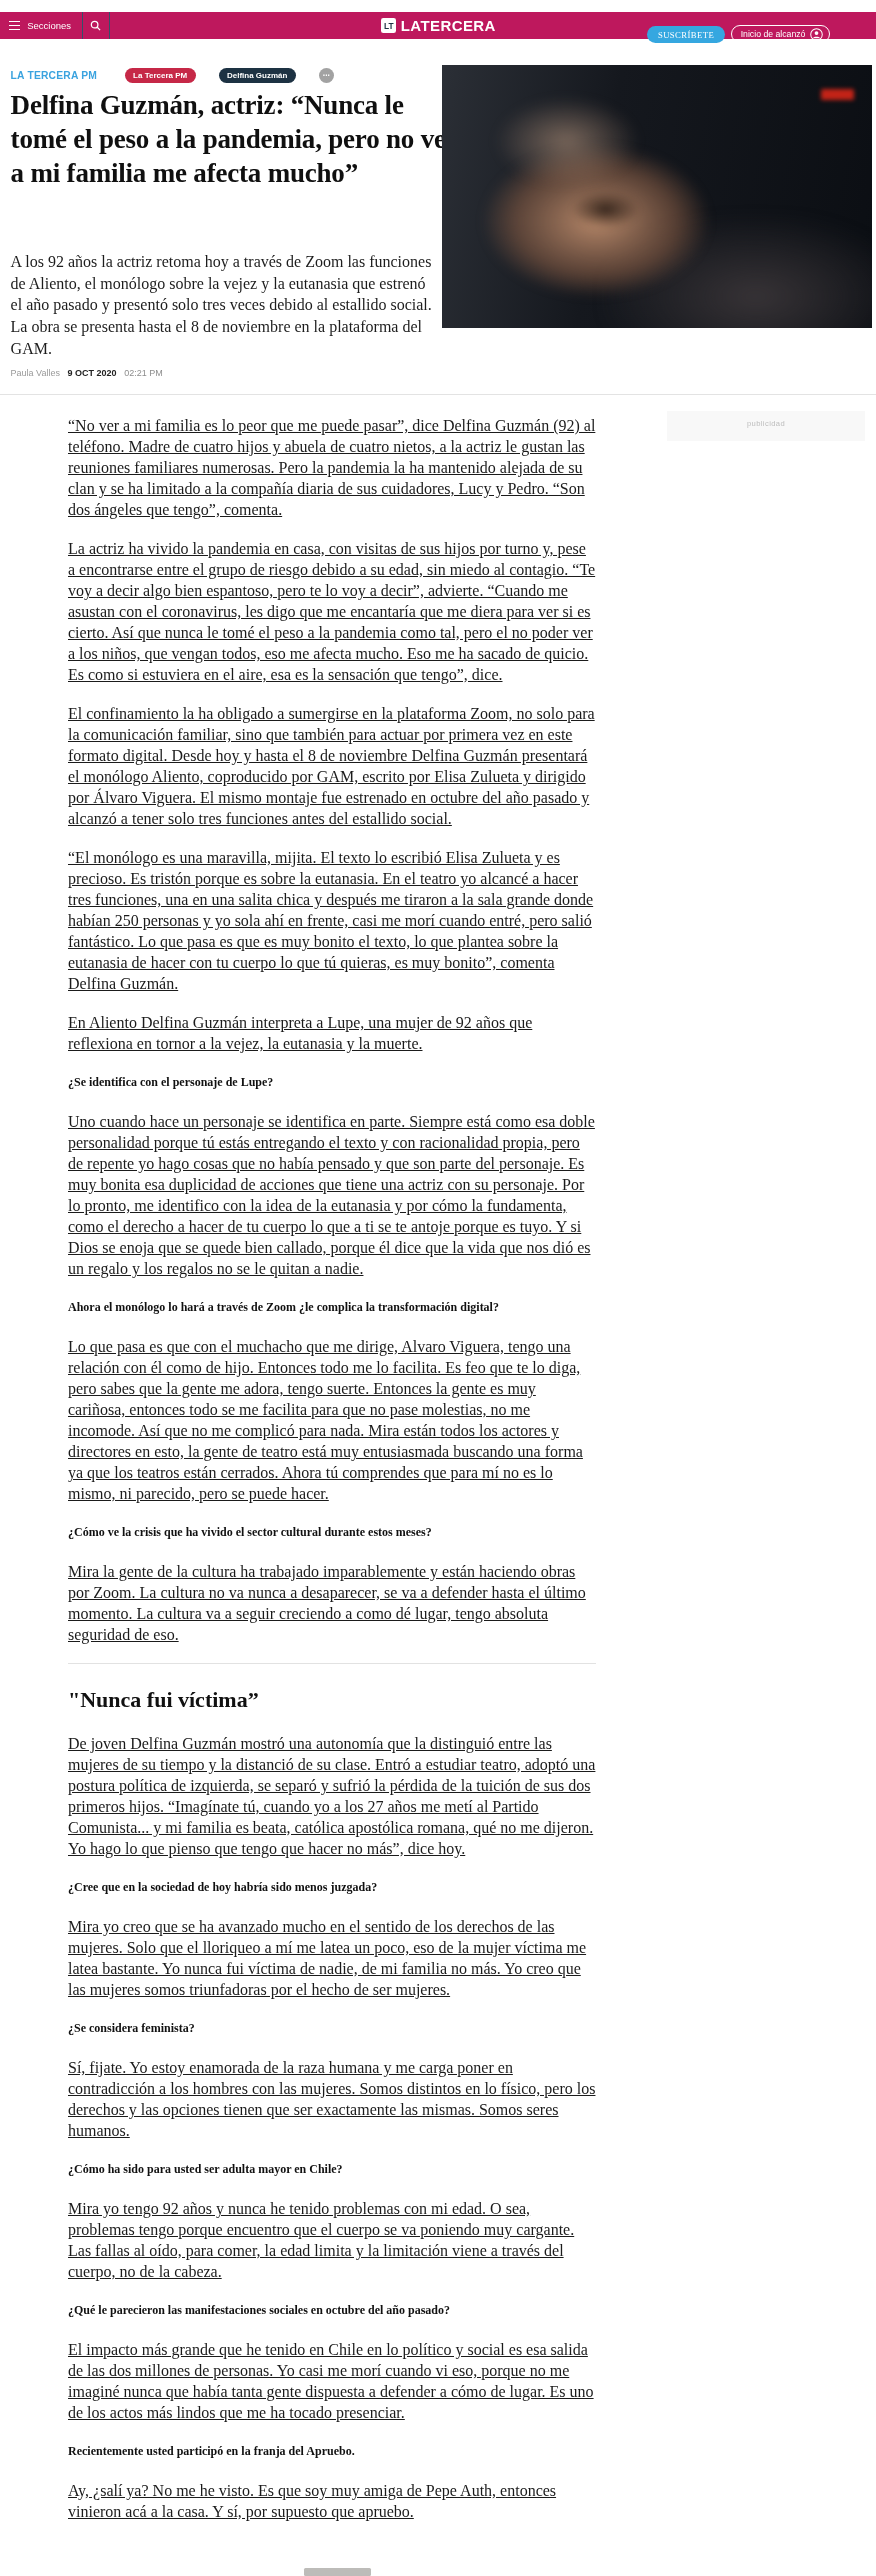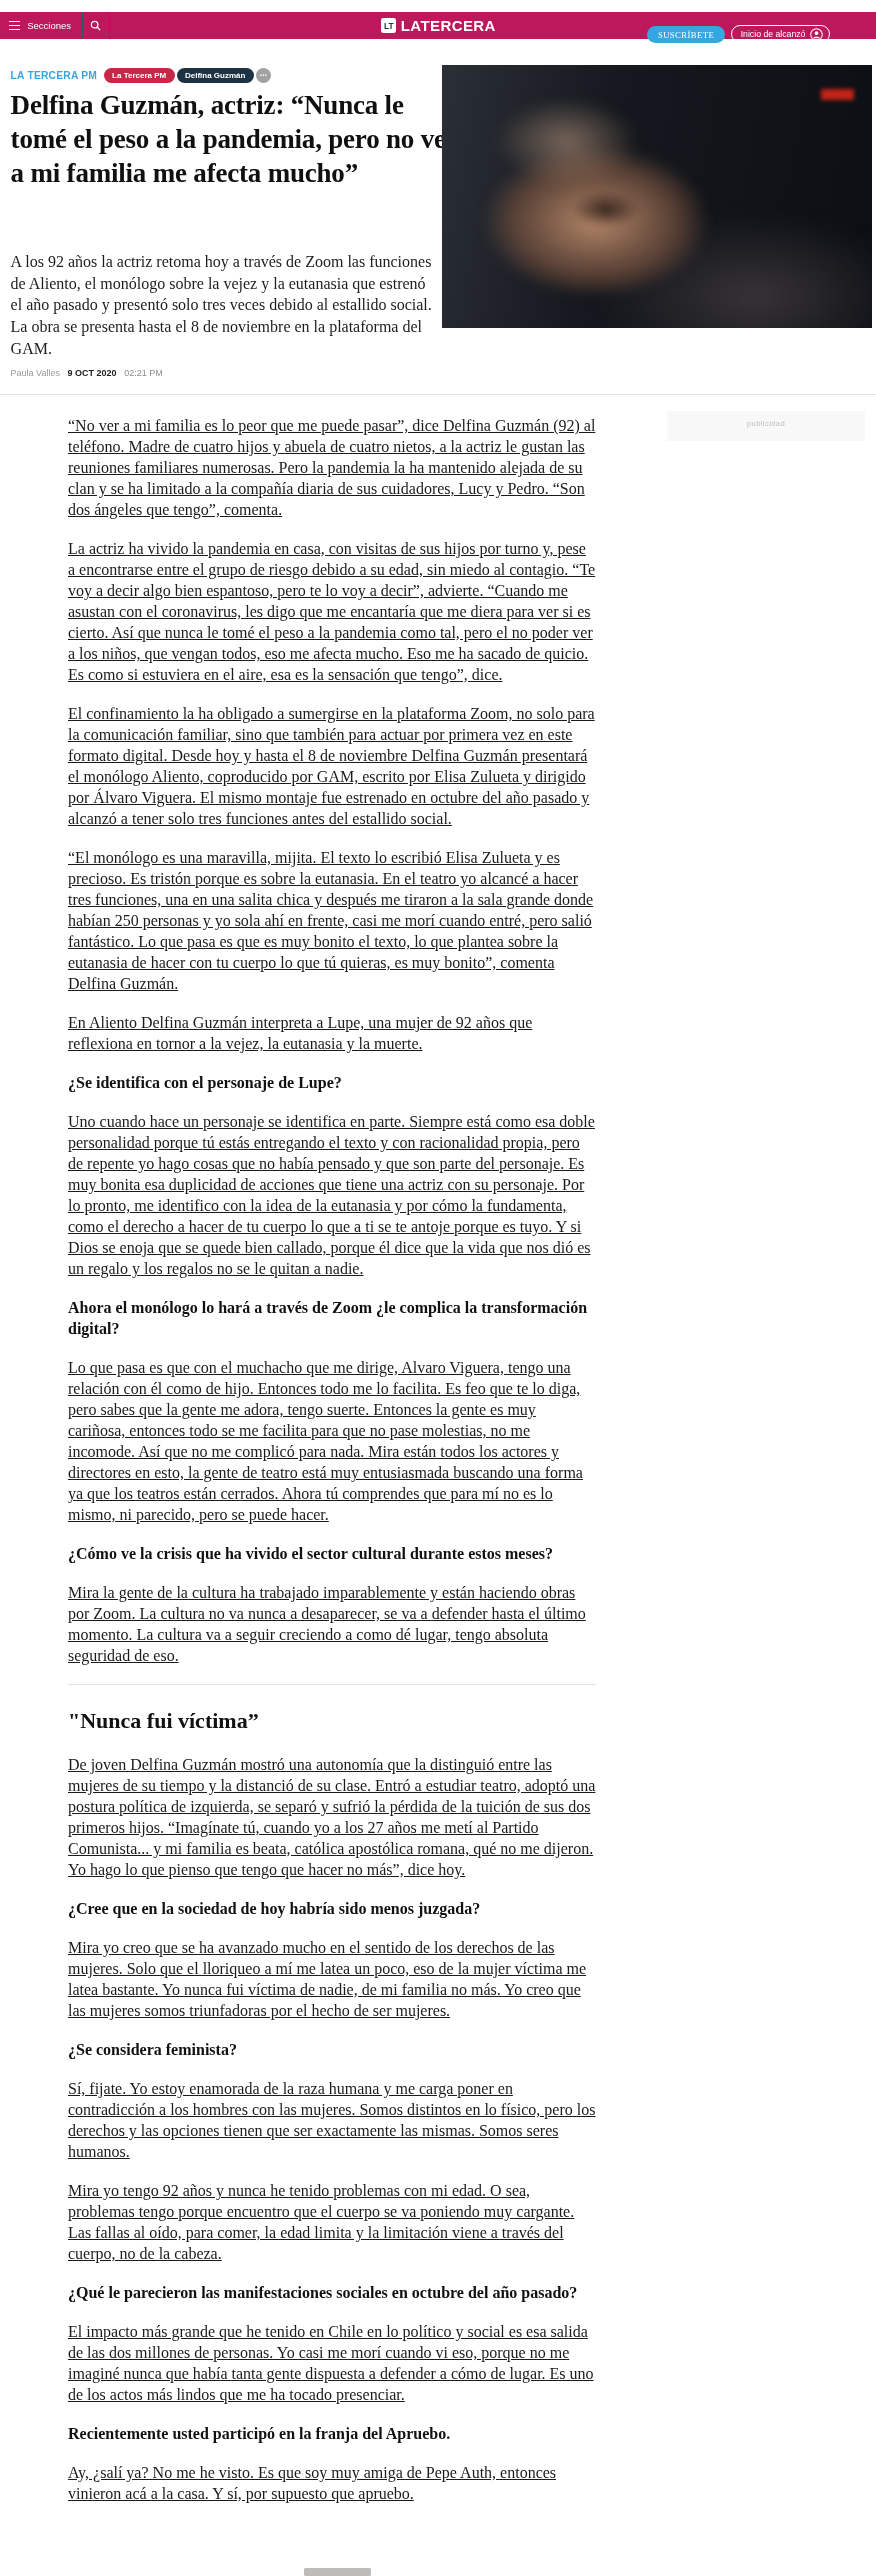--- a/index.html
+++ b/index.html
@@ -18,21 +18,21 @@
   .logo-lt{width:15px;height:15px;background:#ffffff;color:#1d3243;font-weight:bold;font-size:8.4px;
            display:flex;align-items:center;justify-content:center;border-radius:2.3px;}
   .logo-text{color:#ffffff;font-weight:bold;font-size:15px;letter-spacing:0.4px;}
   .nav-right{position:absolute;right:47px;top:0;height:31px;display:flex;align-items:flex-end;gap:6px;}
   .subscribe-btn{background:#35a7e0;color:#ffffff;border:none;border-radius:9px;height:16.7px;
                  padding:0 10.6px;font-family:"Liberation Serif",serif;font-size:8.7px;letter-spacing:0.4px;cursor:pointer;}
   .login-btn{background:transparent;color:#ffffff;border:1.1px solid #ffffff;border-radius:10px;height:18px;
              padding:0 6px 0 9px;font-size:8.7px;display:flex;align-items:center;gap:4.6px;cursor:pointer;}
 
   
-  .crumb-row{position:absolute;left:10.6px;top:68px;display:flex;align-items:center;gap:2px;}
+  .crumb-row{position:absolute;left:10.6px;top:68px;display:flex;align-items:center;gap:23px;}
   .section-link{color:#3aa3df;font-weight:bold;font-size:10.3px;letter-spacing:0.2px;cursor:pointer;}
   .tag-pill{height:14.4px;border-radius:7.6px;color:#ffffff;font-size:8px;font-weight:bold;
             display:flex;align-items:center;padding:0 8.4px;cursor:pointer;}
   .tag-red{background:#c62847;margin-left:4.6px;}
   .tag-navy{background:#1d3243;}
   .more-circle{width:15px;height:15px;border-radius:50%;background:#a2a2a2;color:#ffffff;
                display:flex;align-items:center;justify-content:center;font-size:8.4px;font-weight:bold;
                line-height:1;padding-bottom:4.6px;box-sizing:border-box;cursor:pointer;}
 
   
@@ -64,21 +64,21 @@
 
   
   .ad-box{position:absolute;left:667px;top:411px;width:198px;height:30px;background:#f8f8f8;
           display:flex;justify-content:center;align-items:flex-start;padding-top:8.4px;box-sizing:border-box;
           font-size:7.6px;color:#bdbdbd;letter-spacing:0.4px;}
 
   
   .article-body{position:absolute;left:68px;top:415px;width:528px;
                 font-family:"Liberation Serif",serif;color:#1b1b1b;}
   .b-p{font-size:16px;line-height:21px;margin:0 0 18px;text-decoration:underline;}
-  .b-q{font-size:16px;line-height:21px;margin:0 0 18px;font-weight:bold;color:#111111;}
+  .b-q{font-size:12px;line-height:21px;margin:0 0 18px;font-weight:bold;color:#111111;}
   .b-h2{font-family:"Liberation Serif",serif;font-size:22px;line-height:26px;font-weight:bold;
         color:#111111;margin:6px 0 20px;}
   .b-hr{border:none;border-top:0.8px solid #e2e2e2;margin:6px 0 23px;}
 
   .bottom-partial{position:absolute;left:304px;top:2568px;width:67px;height:8.4px;background:#bdbcb9;border-radius:1.5px;}
 </style>
 </head>
 <body>
 
 <div id="page">
@@ -162,20 +162,21 @@
       <p class="b-p">Lo que pasa es que con el muchacho que me dirige, Alvaro Viguera, tengo una relación con él como de hijo. Entonces todo me lo facilita. Es feo que te lo diga, pero sabes que la gente me adora, tengo suerte. Entonces la gente es muy cariñosa, entonces todo se me facilita para que no pase molestias, no me incomode. Así que no me complicó para nada. Mira están todos los actores y directores en esto, la gente de teatro está muy entusiasmada buscando una forma ya que los teatros están cerrados. Ahora tú comprendes que para mí no es lo mismo, ni parecido, pero se puede hacer.</p>
       <p class="b-q">¿Cómo ve la crisis que ha vivido el sector cultural durante estos meses?</p>
       <p class="b-p">Mira la gente de la cultura ha trabajado imparablemente y están haciendo obras por Zoom. La cultura no va nunca a desaparecer, se va a defender hasta el último momento. La cultura va a seguir creciendo a como dé lugar, tengo absoluta seguridad de eso.</p>
       <hr class="b-hr">
       <h2 class="b-h2">"Nunca fui víctima”</h2>
       <p class="b-p">De joven Delfina Guzmán mostró una autonomía que la distinguió entre las mujeres de su tiempo y la distanció de su clase. Entró a estudiar teatro, adoptó una postura política de izquierda, se separó y sufrió la pérdida de la tuición de sus dos primeros hijos. “Imagínate tú, cuando yo a los 27 años me metí al Partido Comunista... y mi familia es beata, católica apostólica romana, qué no me dijeron. Yo hago lo que pienso que tengo que hacer no más”, dice hoy.</p>
       <p class="b-q">¿Cree que en la sociedad de hoy habría sido menos juzgada?</p>
       <p class="b-p">Mira yo creo que se ha avanzado mucho en el sentido de los derechos de las mujeres. Solo que el lloriqueo a mí me latea un poco, eso de la mujer víctima me latea bastante. Yo nunca fui víctima de nadie, de mi familia no más. Yo creo que las mujeres somos triunfadoras por el hecho de ser mujeres.</p>
       <p class="b-q">¿Se considera feminista?</p>
       <p class="b-p">Sí, fijate. Yo estoy enamorada de la raza humana y me carga poner en contradicción a los hombres con las mujeres. Somos distintos en lo físico, pero los derechos y las opciones tienen que ser exactamente las mismas. Somos seres humanos.</p>
+      <p class="b-q">¿Cómo ha sido para usted ser adulta mayor en Chile?</p>
       <p class="b-p">Mira yo tengo 92 años y nunca he tenido problemas con mi edad. O sea, problemas tengo porque encuentro que el cuerpo se va poniendo muy cargante. Las fallas al oído, para comer, la edad limita y la limitación viene a través del cuerpo, no de la cabeza.</p>
       <p class="b-q">¿Qué le parecieron las manifestaciones sociales en octubre del año pasado?</p>
       <p class="b-p">El impacto más grande que he tenido en Chile en lo político y social es esa salida de las dos millones de personas. Yo casi me morí cuando vi eso, porque no me imaginé nunca que había tanta gente dispuesta a defender a cómo de lugar. Es uno de los actos más lindos que me ha tocado presenciar.</p>
       <p class="b-q">Recientemente usted participó en la franja del Apruebo.</p>
       <p class="b-p">Ay, ¿salí ya? No me he visto. Es que soy muy amiga de Pepe Auth, entonces vinieron acá a la casa. Y sí, por supuesto que apruebo.</p>
     </div>
 
   <div class="bottom-partial"></div>
 
 </div>

